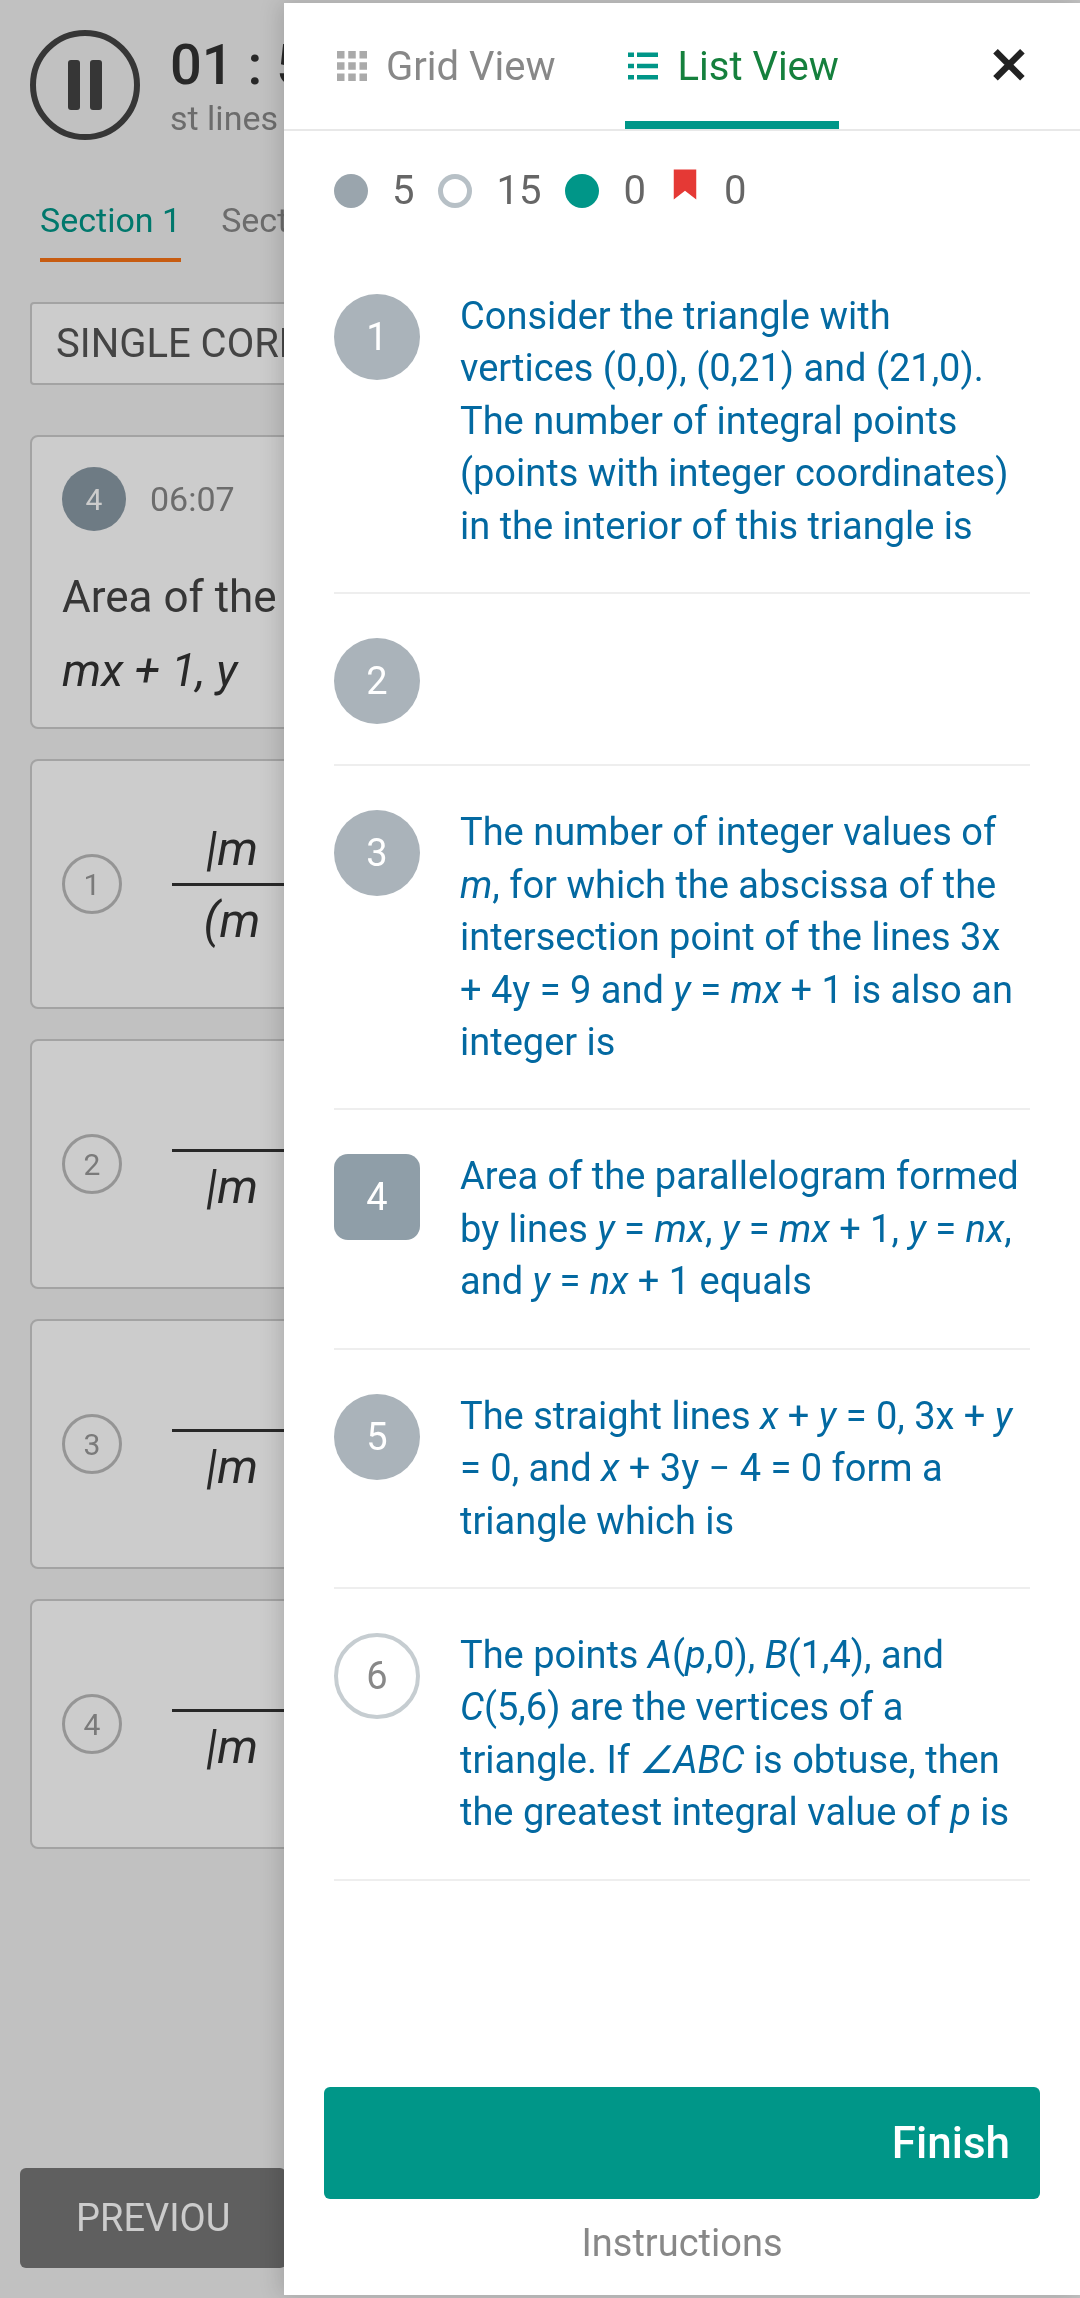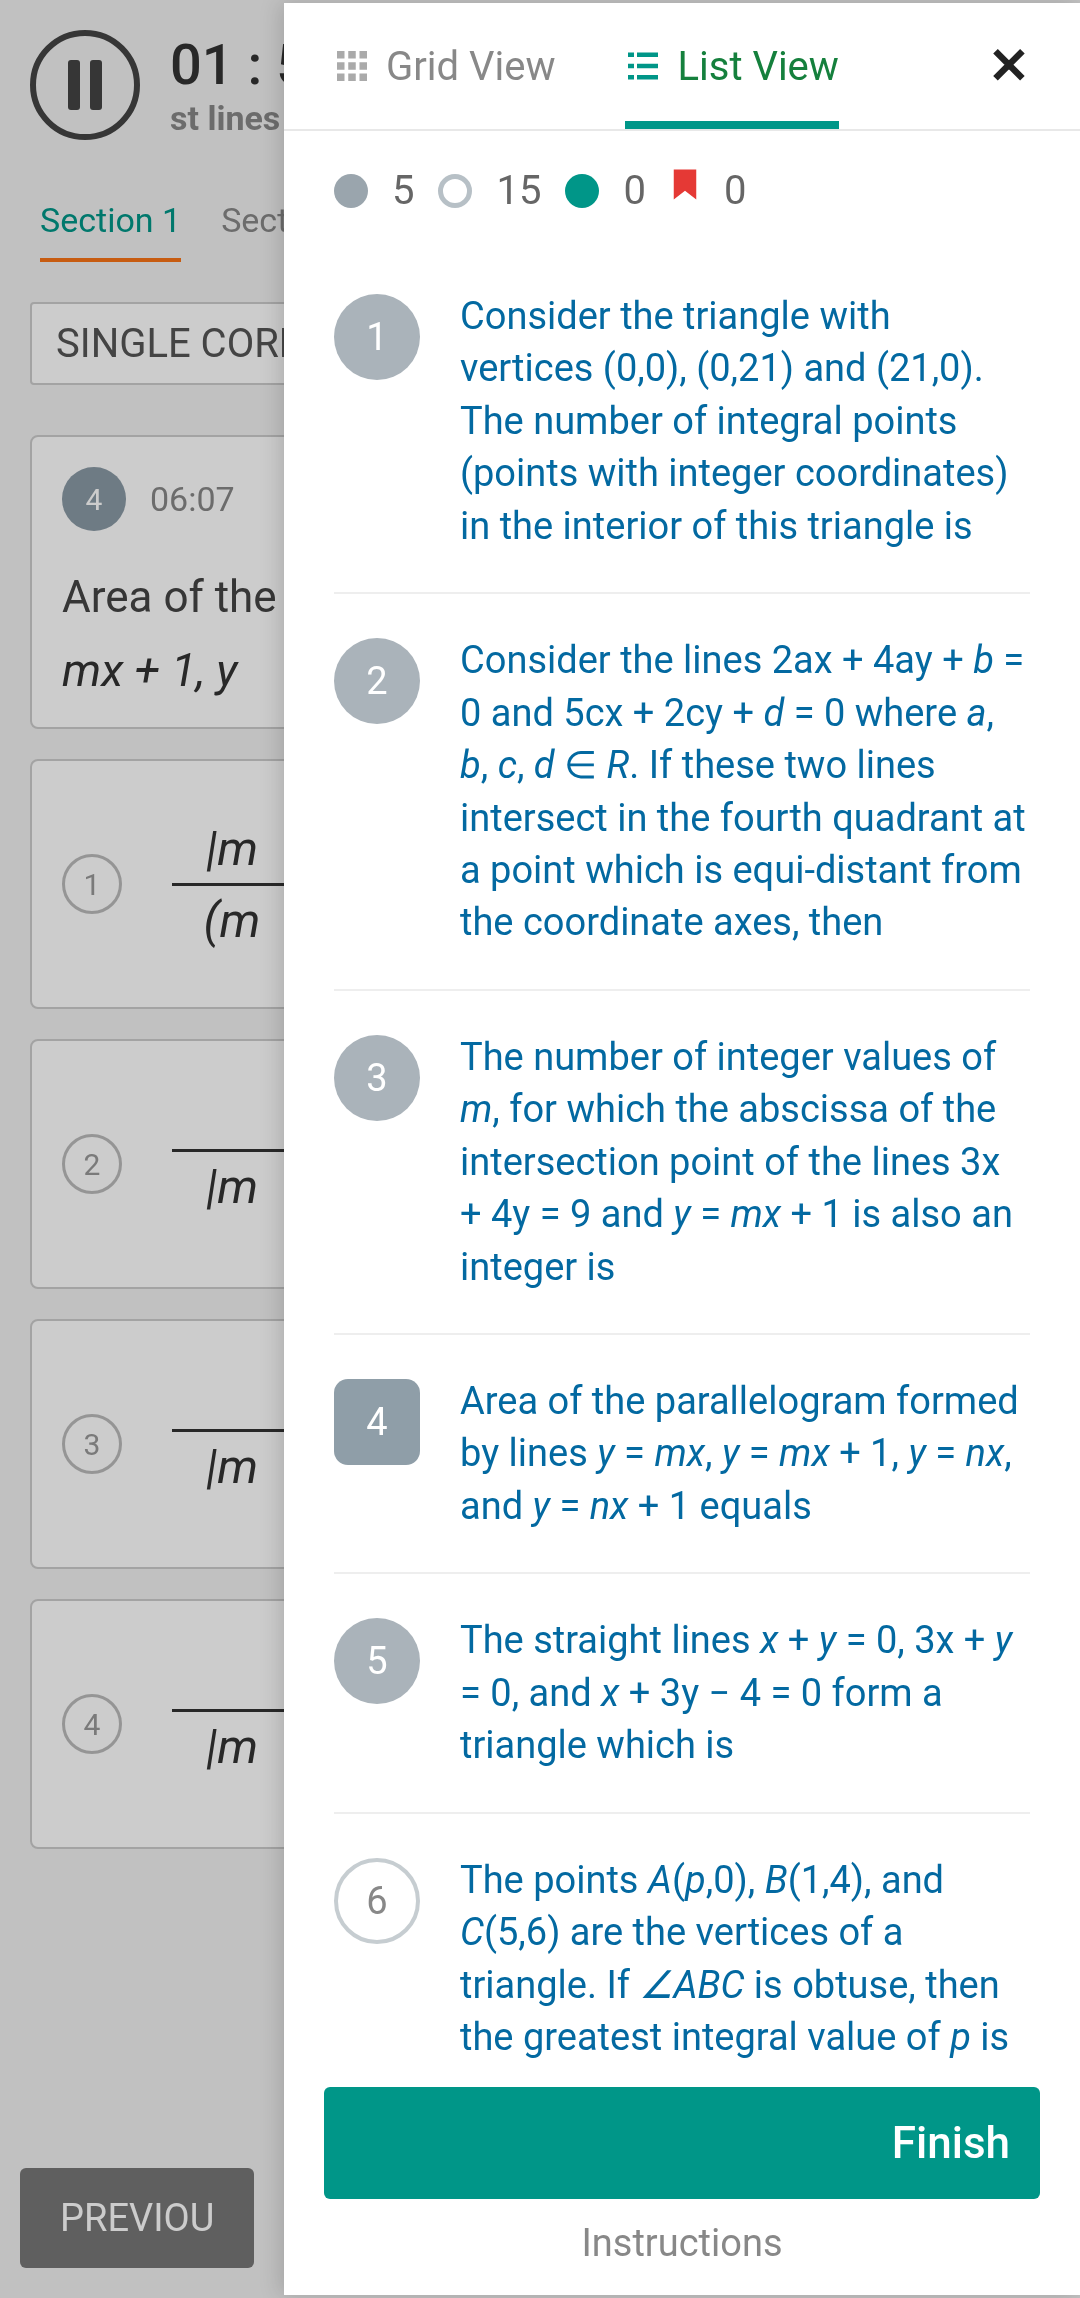--- a/index.html
+++ b/index.html
@@ -5,37 +5,37 @@
   * { box-sizing: border-box; margin: 0; padding: 0; }
   html, body { width: 1080px; height: 2298px; overflow: hidden; font-family: -apple-system, BlinkMacSystemFont, "Segoe UI", Roboto, sans-serif; }
   body { position: relative; background: #fff; }
 
   
   .bg-layer { position: absolute; inset: 0; background: #f2f2f2; color: #555; }
   .bg-top { display: flex; align-items: center; gap: 30px; padding: 30px 30px 10px 30px; }
   .pause-circle { width: 110px; height: 110px; border: 6px solid #444; border-radius: 50%; display: flex; align-items: center; justify-content: center; gap: 10px; }
   .pause-circle span { width: 12px; height: 50px; background: #444; border-radius: 3px; }
   .bg-timer { font-size: 56px; font-weight: 500; color: #333; }
-  .bg-timer-sub { font-size: 34px; color: #888; font-weight: bold; }
+  .bg-timer-sub { font-size: 34px; color: #888; }
   .bg-sections { display: flex; gap: 40px; padding: 50px 40px 0 40px; font-size: 34px; }
   .bg-sections .active { color: #009688; border-bottom: 4px solid #f97316; padding-bottom: 18px; }
   .bg-sections .other { color: #888; }
   .bg-single { margin: 40px 30px 20px 30px; border: 2px solid #ccc; padding: 16px 24px; font-size: 40px; color: #555; display: inline-block; background: #fff; border-radius: 4px; }
   .bg-qcard { margin: 30px; border: 2px solid #ccc; border-radius: 8px; background: #fff; padding: 30px; }
   .bg-qhead { display: flex; align-items: center; gap: 24px; margin-bottom: 40px; }
   .bg-qnum { width: 64px; height: 64px; border-radius: 50%; background: #8a9aa5; color: #fff; display: flex; align-items: center; justify-content: center; font-size: 30px; }
   .bg-time { font-size: 34px; color: #888; }
   .bg-qtext { font-size: 44px; color: #444; margin-bottom: 20px; }
   .bg-math { font-size: 46px; font-style: italic; color: #333; }
   .bg-opt { margin: 30px; border: 2px solid #ccc; border-radius: 8px; background: #fff; padding: 40px 30px; display: flex; align-items: center; gap: 50px; min-height: 250px; }
   .bg-opt-num { width: 60px; height: 60px; border-radius: 50%; border: 3px solid #bbb; color: #999; display: flex; align-items: center; justify-content: center; font-size: 30px; }
   .bg-frac { text-align: center; font-size: 48px; font-style: italic; color: #333; }
   .bg-frac .line { border-top: 3px solid #333; width: 120px; margin: 6px auto; }
   .bg-footer { position: absolute; bottom: 30px; left: 20px; right: 20px; }
-  .bg-prev { background: #777; color: #fff; font-size: 38px; padding: 28px 40px; border-radius: 6px; display: inline-block; }
+  .bg-prev { background: #777; color: #fff; font-size: 38px; padding: 28px 56px; border-radius: 6px; display: inline-block; }
 
   
   .scrim { position: absolute; inset: 0; background: rgba(0,0,0,0.2); }
 
   
   .panel { position: absolute; top: 3px; right: 0; bottom: 3px; width: 796px; background: #fff; display: flex; flex-direction: column; box-shadow: -4px 0 20px rgba(0,0,0,0.15); }
   .panel-header { display: flex; align-items: center; justify-content: space-between; padding: 0 50px; height: 128px; border-bottom: 2px solid #e8e8e8; }
   .view-tabs { display: flex; gap: 70px; align-items: center; height: 100%; text-align: center; }
   .view-tab { display: flex; align-items: center; gap: 16px; font-size: 40px; color: #888; height: 100%; position: relative; }
   .view-tab.active { color: #15803d; }
@@ -180,21 +180,20 @@
     <span>0</span>
   </div>
 
   <div class="qlist" id="qlist">
       <div class="qitem">
         <div class="qnum answered">1</div>
         <div class="qtext">Consider the triangle with vertices (0,0), (0,21) and (21,0). The number of integral points (points with integer coordinates) in the interior of this triangle is</div>
       </div>
       <div class="qitem">
         <div class="qnum answered">2</div>
-        <div class="qtext">Consider the lines 2ax + 4ay + <i>b</i> = 0 and 5cx + 2cy + <i>d</i> = 0 where <i>a</i>, <i>b</i>, <i>c</i>, <i>d</i> ∈ <i>R</i>. If these two lines intersect in the fourth quadrant at a point which is equi-distant from the coordinate axes, then</div>
       </div>
       <div class="qitem">
         <div class="qnum answered">3</div>
         <div class="qtext">The number of integer values of <i>m</i>, for which the abscissa of the intersection point of the lines 3x + 4y = 9 and <i>y</i> = <i>mx</i> + 1 is also an integer is</div>
       </div>
       <div class="qitem">
         <div class="qnum current">4</div>
         <div class="qtext">Area of the parallelogram formed by lines <i>y</i> = <i>mx</i>, <i>y</i> = <i>mx</i> + 1, <i>y</i> = <i>nx</i>, and <i>y</i> = <i>nx</i> + 1 equals</div>
       </div>
       <div class="qitem">

